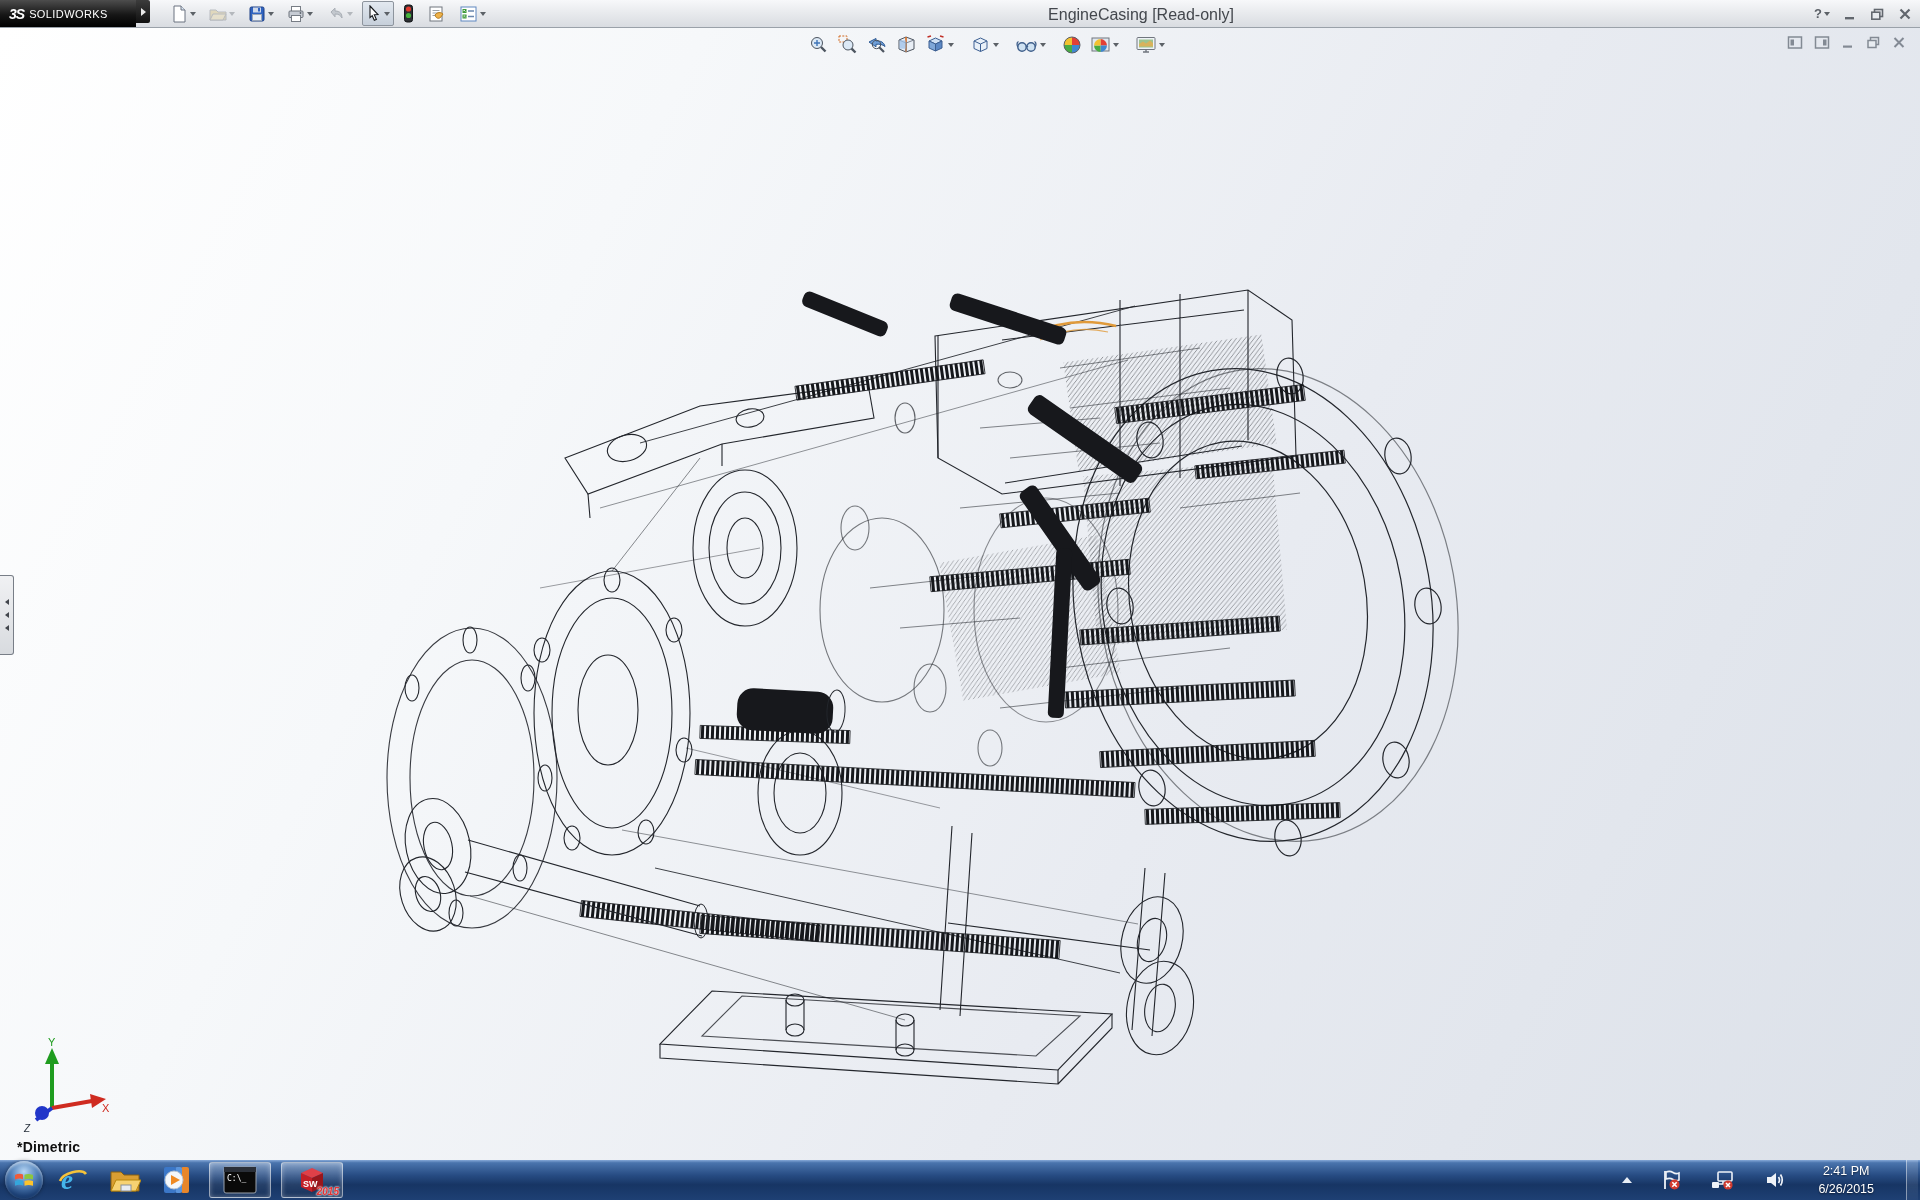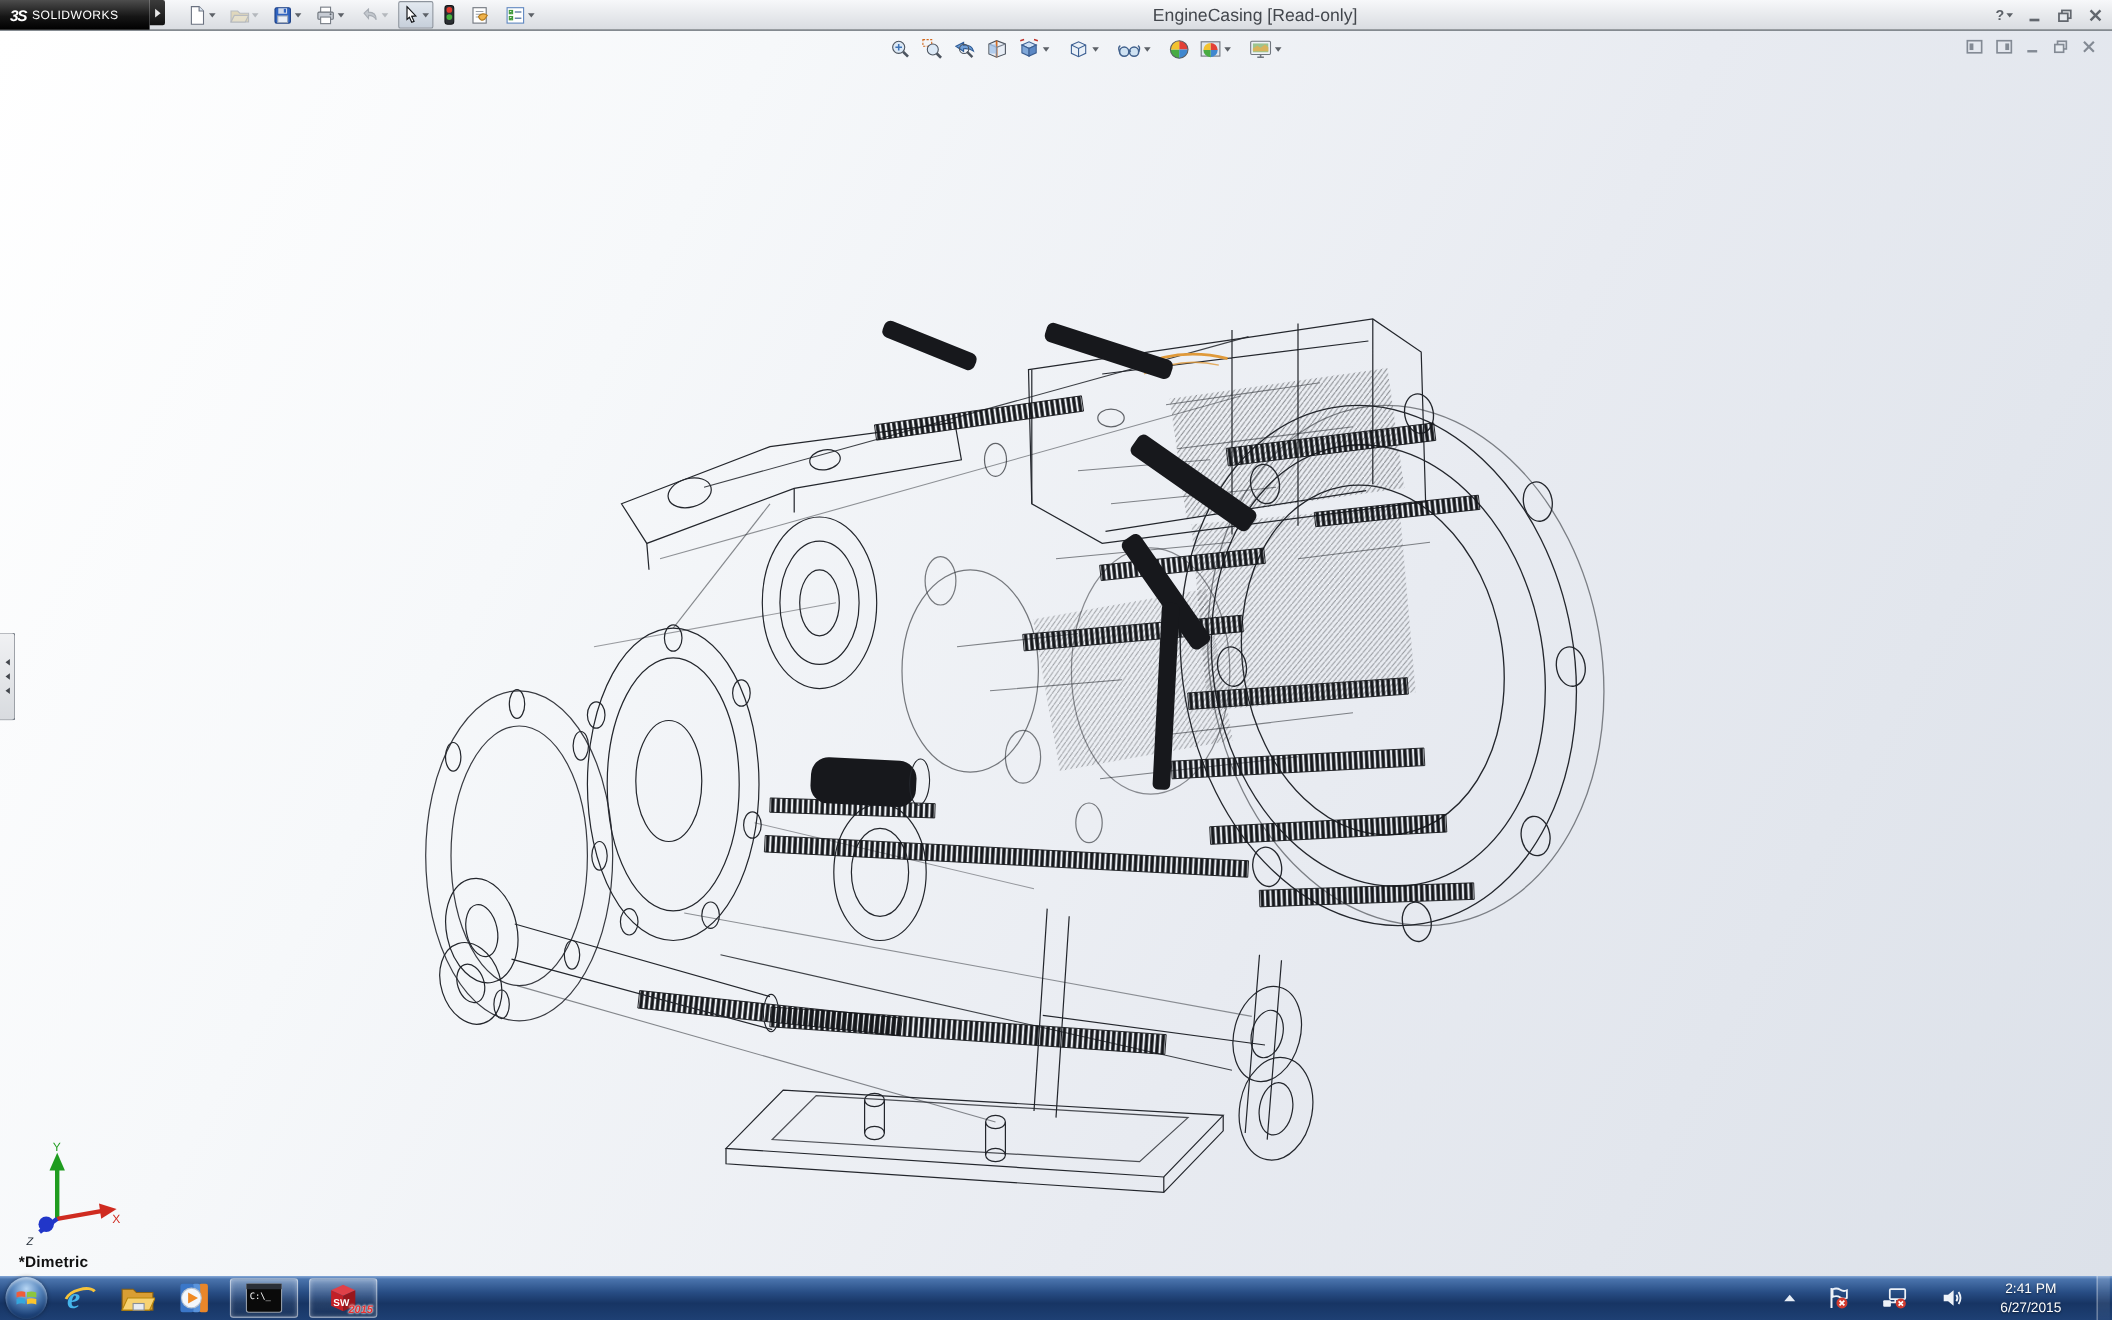--- a/index.html
+++ b/index.html
@@ -522,18 +522,18 @@
         <rect x="2" y="13" width="7" height="6" rx="1" fill="#eef2f8"></rect>
         <circle cx="18" cy="16" r="4.6" fill="#d23c30"></circle>
         <path d="M16,14 L20,18 M20,14 L16,18" stroke="#fff" stroke-width="1.5"></path>
       </svg>
       <svg width="22" height="22" viewBox="0 0 22 22">
         <path d="M3,8 H7 L12,4 V18 L7,14 H3 Z" fill="#eef2f8"></path>
         <path d="M14.5,8 Q16.5,11 14.5,14 M16.5,5.5 Q20,11 16.5,16.5" fill="none" stroke="#eef2f8" stroke-width="1.7"></path>
       </svg>
       <div class="clock">
         <div>2:41 PM</div>
-        <div>6/27/2015</div>
+        <div>6/26/2015</div>
       </div>
       <div class="show-desktop"></div>
     </div>
   </div>
 </div>
 
 </body></html>

